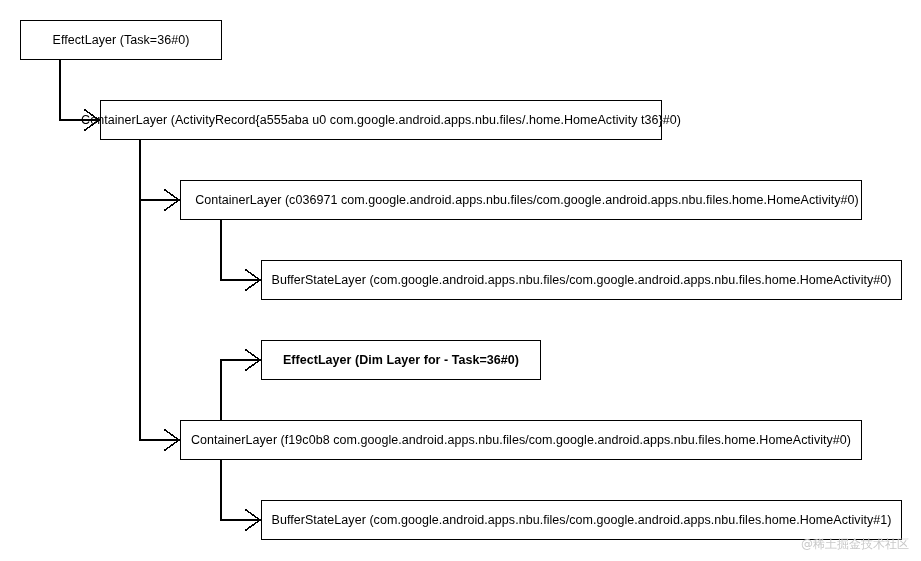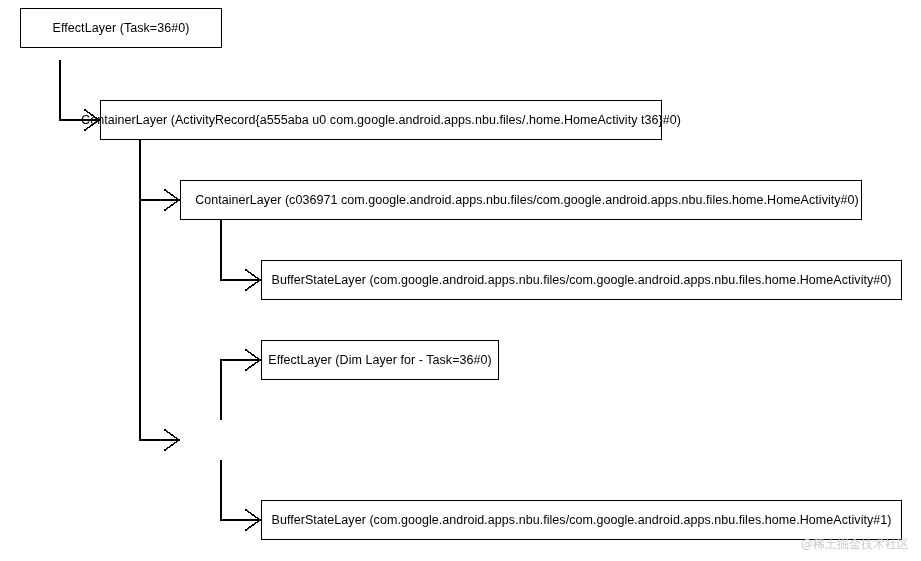--- a/index.html
+++ b/index.html
@@ -85,40 +85,43 @@
         <path d="M 85 110 L 99 120 L 85 130"></path>
         <path d="M 165 190 L 179 200 L 165 210"></path>
         <path d="M 165 430 L 179 440 L 165 450"></path>
         <path d="M 246 270 L 260 280 L 246 290"></path>
         <path d="M 246 350 L 260 360 L 246 370"></path>
         <path d="M 246 510 L 260 520 L 246 530"></path>
       </g>
     </g>
   </svg>
 
-  <div class="node-box" style="left:20px;  top:8px;  width:202px; height:40px;">
+  <div class="node-box" style="left:20px;  top:20px;  width:202px; height:40px;">
     <span class="node-label">EffectLayer (Task=36#0)</span>
   </div>
 
   <div class="node-box" style="left:100px; top:100px; width:562px; height:40px;">
     <span class="node-label">ContainerLayer (ActivityRecord{a555aba u0 com.google.android.apps.nbu.files/.home.HomeActivity t36}#0)</span>
   </div>
 
   <div class="node-box" style="left:180px; top:180px; width:682px; height:40px;padding-left:12px;">
     <span class="node-label">ContainerLayer (c036971 com.google.android.apps.nbu.files/com.google.android.apps.nbu.files.home.HomeActivity#0)</span>
   </div>
 
   <div class="node-box" style="left:261px; top:260px; width:641px; height:40px;">
     <span class="node-label">BufferStateLayer (com.google.android.apps.nbu.files/com.google.android.apps.nbu.files.home.HomeActivity#0)</span>
   </div>
 
-  <div class="node-box" style="left:261px; top:340px; width:238px; height:40px;">
+  <div class="node-box" style="left:261px; top:340px; width:280px; height:40px;font-weight:bold;">
     <span class="node-label">EffectLayer (Dim Layer for - Task=36#0)</span>
   </div>
 
+  <div class="node-box" style="left:180px; top:420px; width:682px; height:40px;">
+    <span class="node-label">ContainerLayer (f19c0b8 com.google.android.apps.nbu.files/com.google.android.apps.nbu.files.home.HomeActivity#0)</span>
+  </div>
 
   <div class="node-box" style="left:261px; top:500px; width:641px; height:40px;">
     <span class="node-label">BufferStateLayer (com.google.android.apps.nbu.files/com.google.android.apps.nbu.files.home.HomeActivity#1)</span>
   </div>
 
   <div class="watermark">@稀土掘金技术社区</div>
 
 </div>
 
 </body></html>

